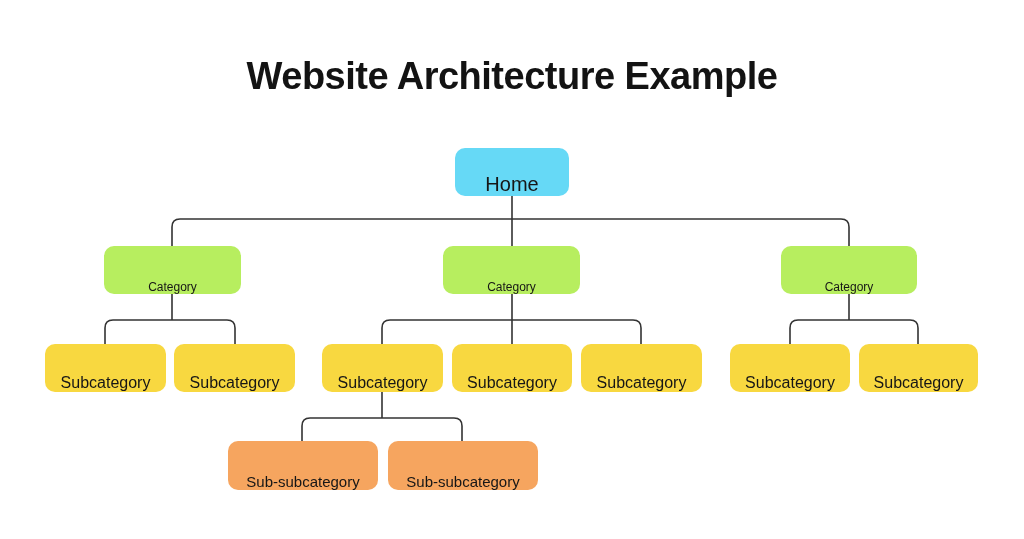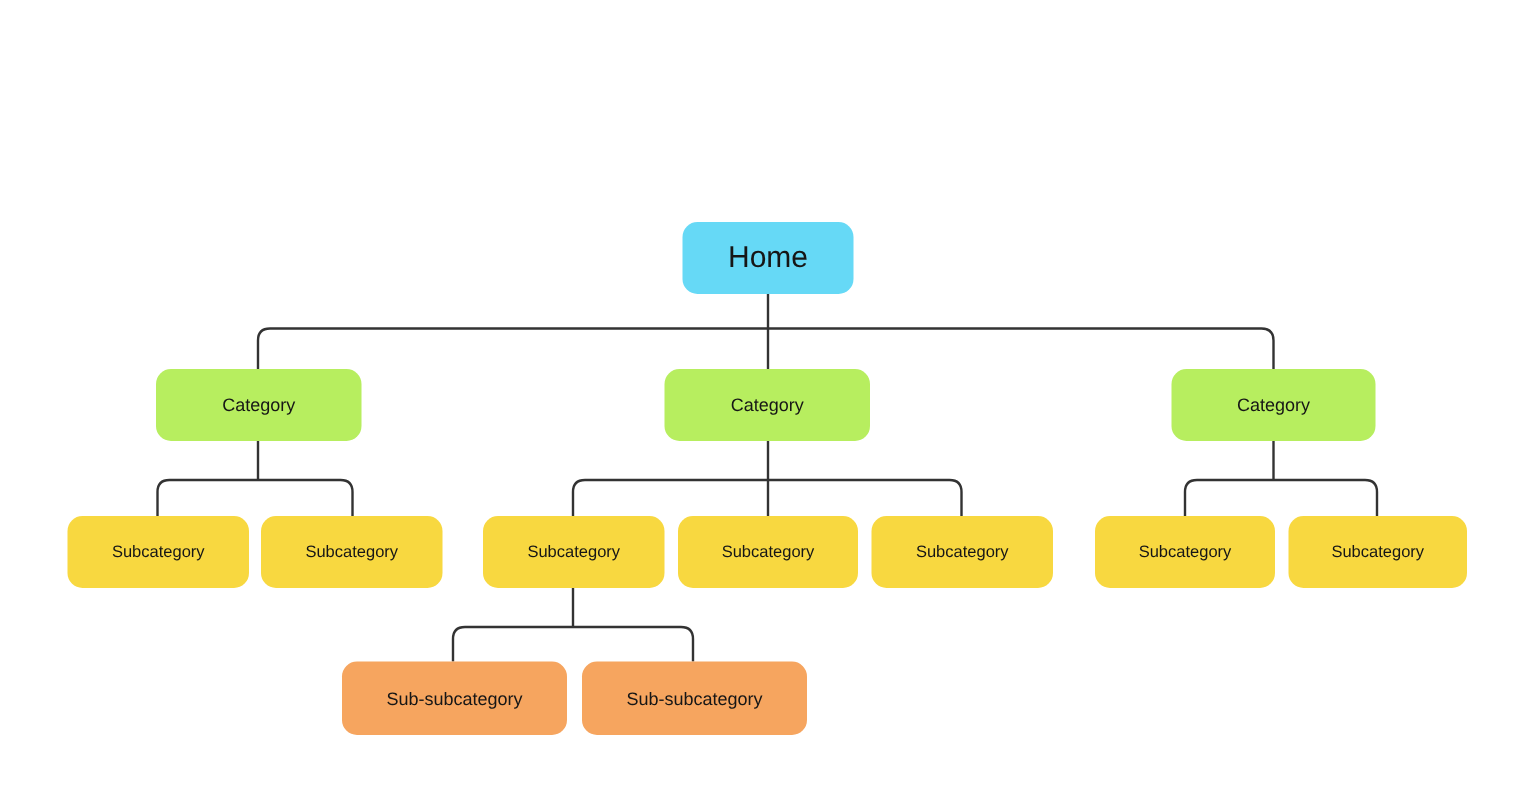--- a/index.html
+++ b/index.html
@@ -33,37 +33,38 @@
     top: 0;
     pointer-events: none;
   }
   .connectors path {
     fill: none;
     stroke-width: 1.6px;
   }
   .node {
     position: absolute;
     display: flex;
-    align-items: center;
+    align-items: flex-end;
     justify-content: center;
     border-radius: 10px;
     color: #161616;
     white-space: nowrap;
     box-sizing: border-box;
   }
   .lvl-home        { font-size: 20px; }
   .lvl-category    { font-size: 12px; }
-  .lvl-subcategory { font-size: 11px; }
-  .lvl-subsub      { font-size: 12px; }
+  .lvl-subcategory { font-size: 16px; }
+  .lvl-subsub      { font-size: 15px; }
 </style>
 </head>
 <body>
 
 <div class="canvas">
 
+  <h1 class="diagram-title" style="color: rgb(19, 19, 19);">Website Architecture Example</h1>
 
   <svg class="connectors" width="1024" height="539" viewBox="0 0 1024 539">
 
     <path d="M 512 196 V 246" stroke="#333333"></path>
 
     <path d="M 172 246 V 227 Q 172 219 180 219 H 841 Q 849 219 849 227 V 246" stroke="#333333"></path>
 
     <path d="M 172 294 V 320" stroke="#333333"></path>
     <path d="M 105 344 V 328 Q 105 320 113 320 H 227 Q 235 320 235 328 V 344" stroke="#333333"></path>
 

